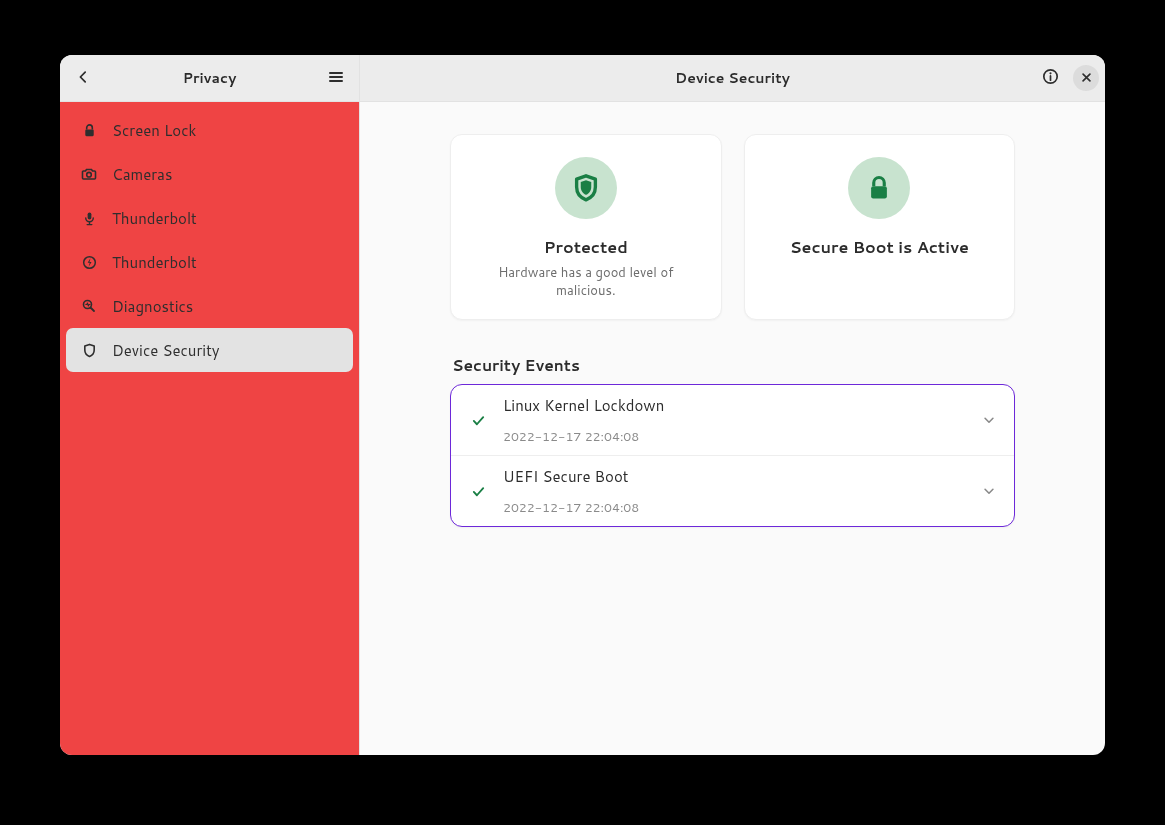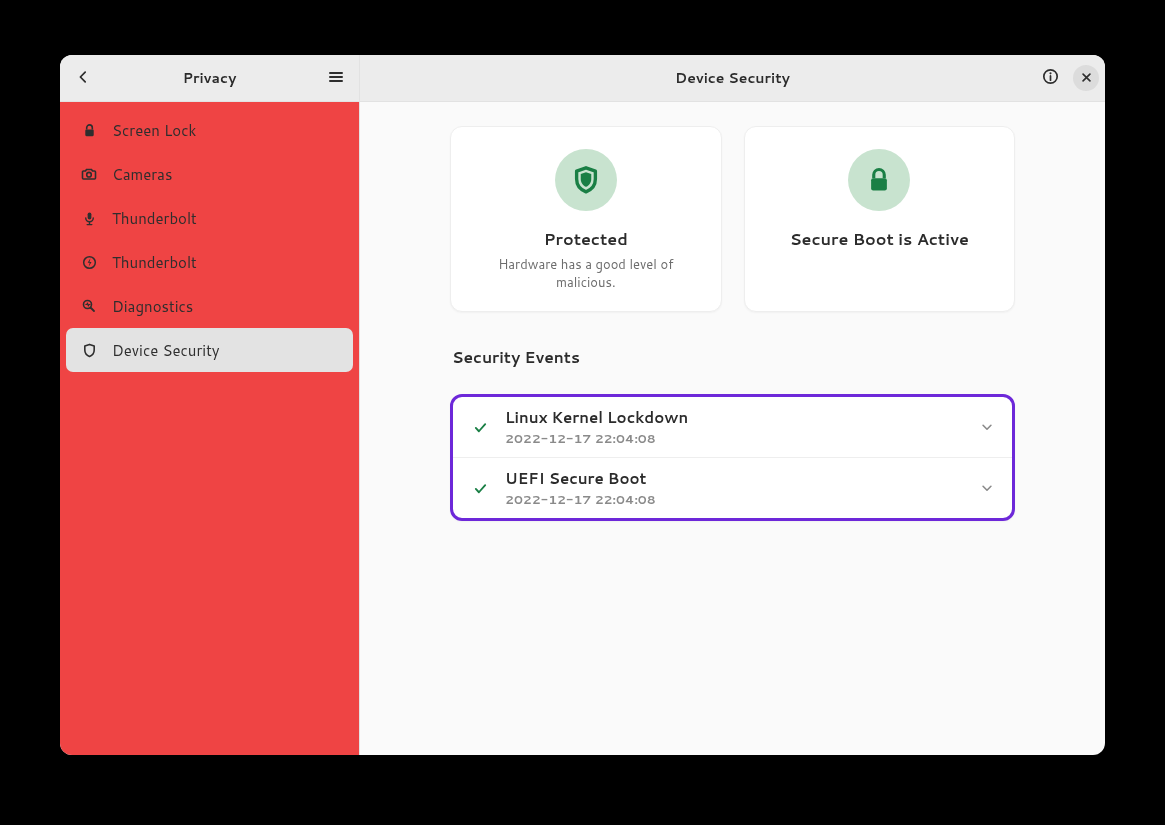--- a/index.html
+++ b/index.html
@@ -107,21 +107,21 @@
     align-items: center;
     justify-content: center;
     color: #2e2e2e;
   }
   .side-item.selected {
     background: #e3e3e3;
   }
   .content {
     flex: 1;
     overflow: auto;
-    padding: 24px 90px;
+    padding: 32px 90px;
   }
   .cards {
     display: flex;
     gap: 22px;
     margin-bottom: 34px;
   }
   .card {
     flex: 1;
     background: #fff;
     border: 1px solid #eee;
@@ -148,31 +148,30 @@
     color: #2b2b2b;
   }
   .card-sub {
     font-size: 13px;
     color: #6d6d6d;
     line-height: 1.35;
   }
   .section-title {
     font-weight: 700;
     font-size: 15.5px;
-    margin-bottom: 26px;
+    margin-bottom: 8px;
     padding-left: 2px;
     color: #2b2b2b;
   }
   .event-list {
     background: #fff;
-    border: 3px solid #6d28d9;
+    border: 1px solid #6d28d9;
     border-radius: 12px;
     overflow: hidden;
     box-shadow: 0 1px 2px rgba(0,0,0,.04);
-    font-weight: bold;
   }
   .event-row {
     display: flex;
     align-items: center;
     padding: 10px 18px;
     gap: 16px;
     border-top: 1px solid #eee;
     cursor: pointer;
   }
   .event-row:first-child { border-top: none; }
@@ -184,21 +183,21 @@
     justify-content: center;
   }
   .event-text { flex: 1; }
   .event-title {
     font-size: 15px;
     color: #2b2b2b;
   }
   .event-ts {
     font-size: 12.5px;
     color: #8a8a8a;
-    margin-top: 1px;
+    margin-top: 11px;
   }
   .event-chevron {
     color: #8a8a8a;
   }
 </style>
 </head>
 <body>
 
 <div class="window">
 

